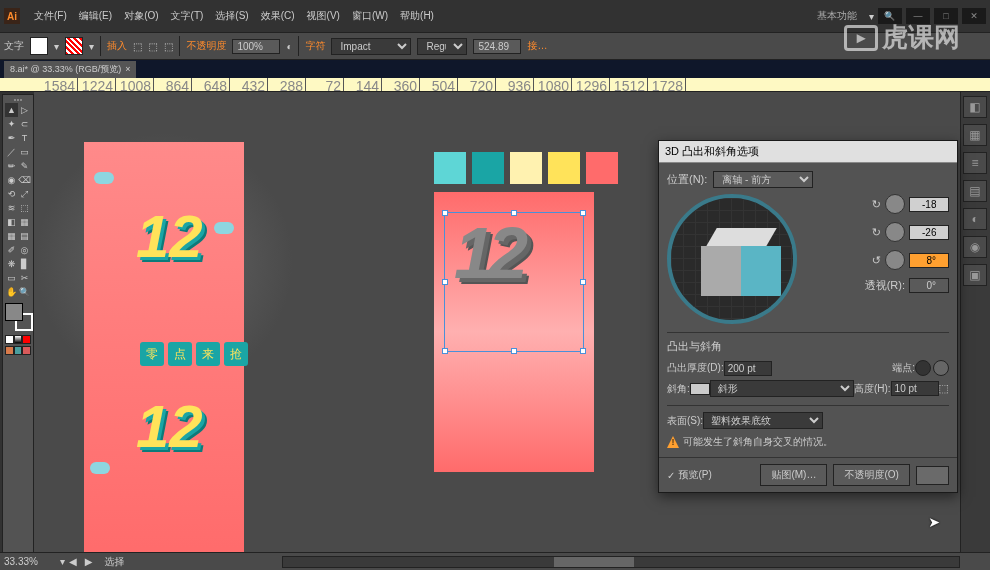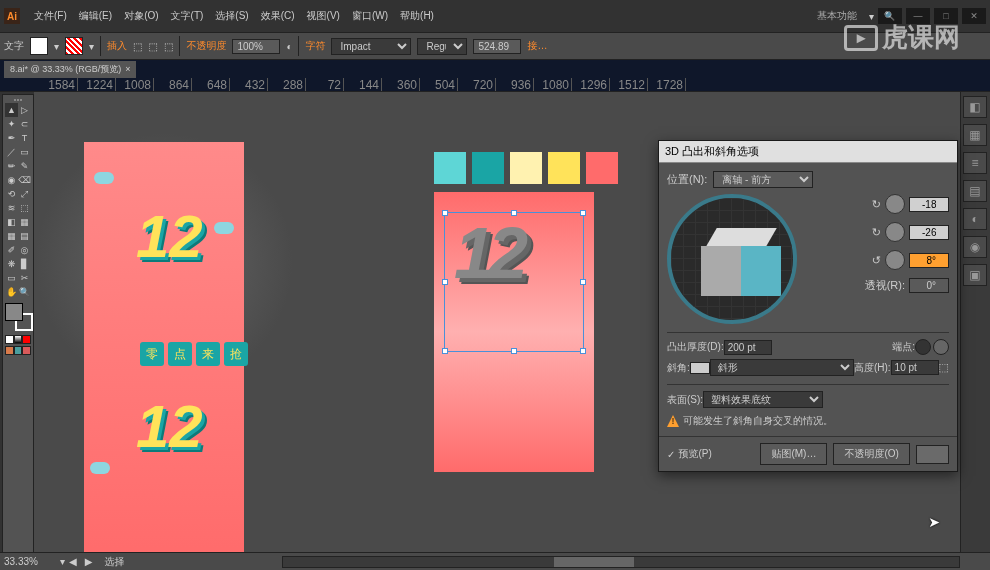--- a/index.html
+++ b/index.html
@@ -21,21 +21,21 @@
 .ctrl-orange { color: #ff8b2c; }
 .ctrl-divider { width: 1px; height: 20px; background: #222; }
 .ctrl-input { background: #5a5a5a; border: 1px solid #222; color: #ccc; padding: 1px 4px; font-size: 10px; width: 48px; }
 
 
 .tab-bar { height: 18px; background: #0f172a; display: flex; align-items: center; padding: 0 4px; }
 .doc-tab { background: #555; color: #ccc; font-size: 9px; padding: 2px 6px; display: flex; align-items: center; gap: 4px; }
 .tab-close { font-size: 9px; }
 
 
-.ruler-h { height: 14px; background: #0f172a; border-bottom: 1px solid #222; display: flex; font-size: 12px; color: #888; padding-left: 40px; overflow: hidden; }
+.ruler-h { height: 14px; background: #fef9c3; border-bottom: 1px solid #222; display: flex; font-size: 14px; color: #888; padding-left: 40px; overflow: hidden; }
 .ruler-mark { width: 38px; border-right: 1px solid #555; text-align: right; padding-right: 2px; }
 
 
 .main { display: flex; height: 472px; position: relative; }
 
 
 .toolbox { width: 32px; background: #535353; border: 1px solid #222; margin: 2px 0 2px 2px; padding: 2px; }
 .tool-grip { height: 6px; display:flex; justify-content:center; align-items:center; gap:1px;}
 .tool-grip span{width:2px;height:2px;background:#888;}
 .tool-row { display: flex; }
@@ -357,20 +357,21 @@
           <div class="angle-dial"></div>
           <input class="angle-input active" value="8°" style="">
         </div>
         <div class="angle-row">
           <span>透视(R):</span>
           <input class="angle-input" style="background: rgb(90, 90, 90); color: rgb(204, 204, 204);" value="0°">
         </div>
       </div>
     </div>
     <div class="section-hr"></div>
+    <div class="section-label">凸出与斜角</div>
     <div class="extrude-row">
       <span class="ext-label">凸出厚度(D):</span>
       <input class="ext-input" value="200 pt" style="">
       <span style="flex:1"></span>
       <span class="ext-label">端点:</span>
       <div class="cap-row">
         <div class="cap-btn"></div>
         <div class="cap-btn" style="background:#666"></div>
       </div>
     </div>

